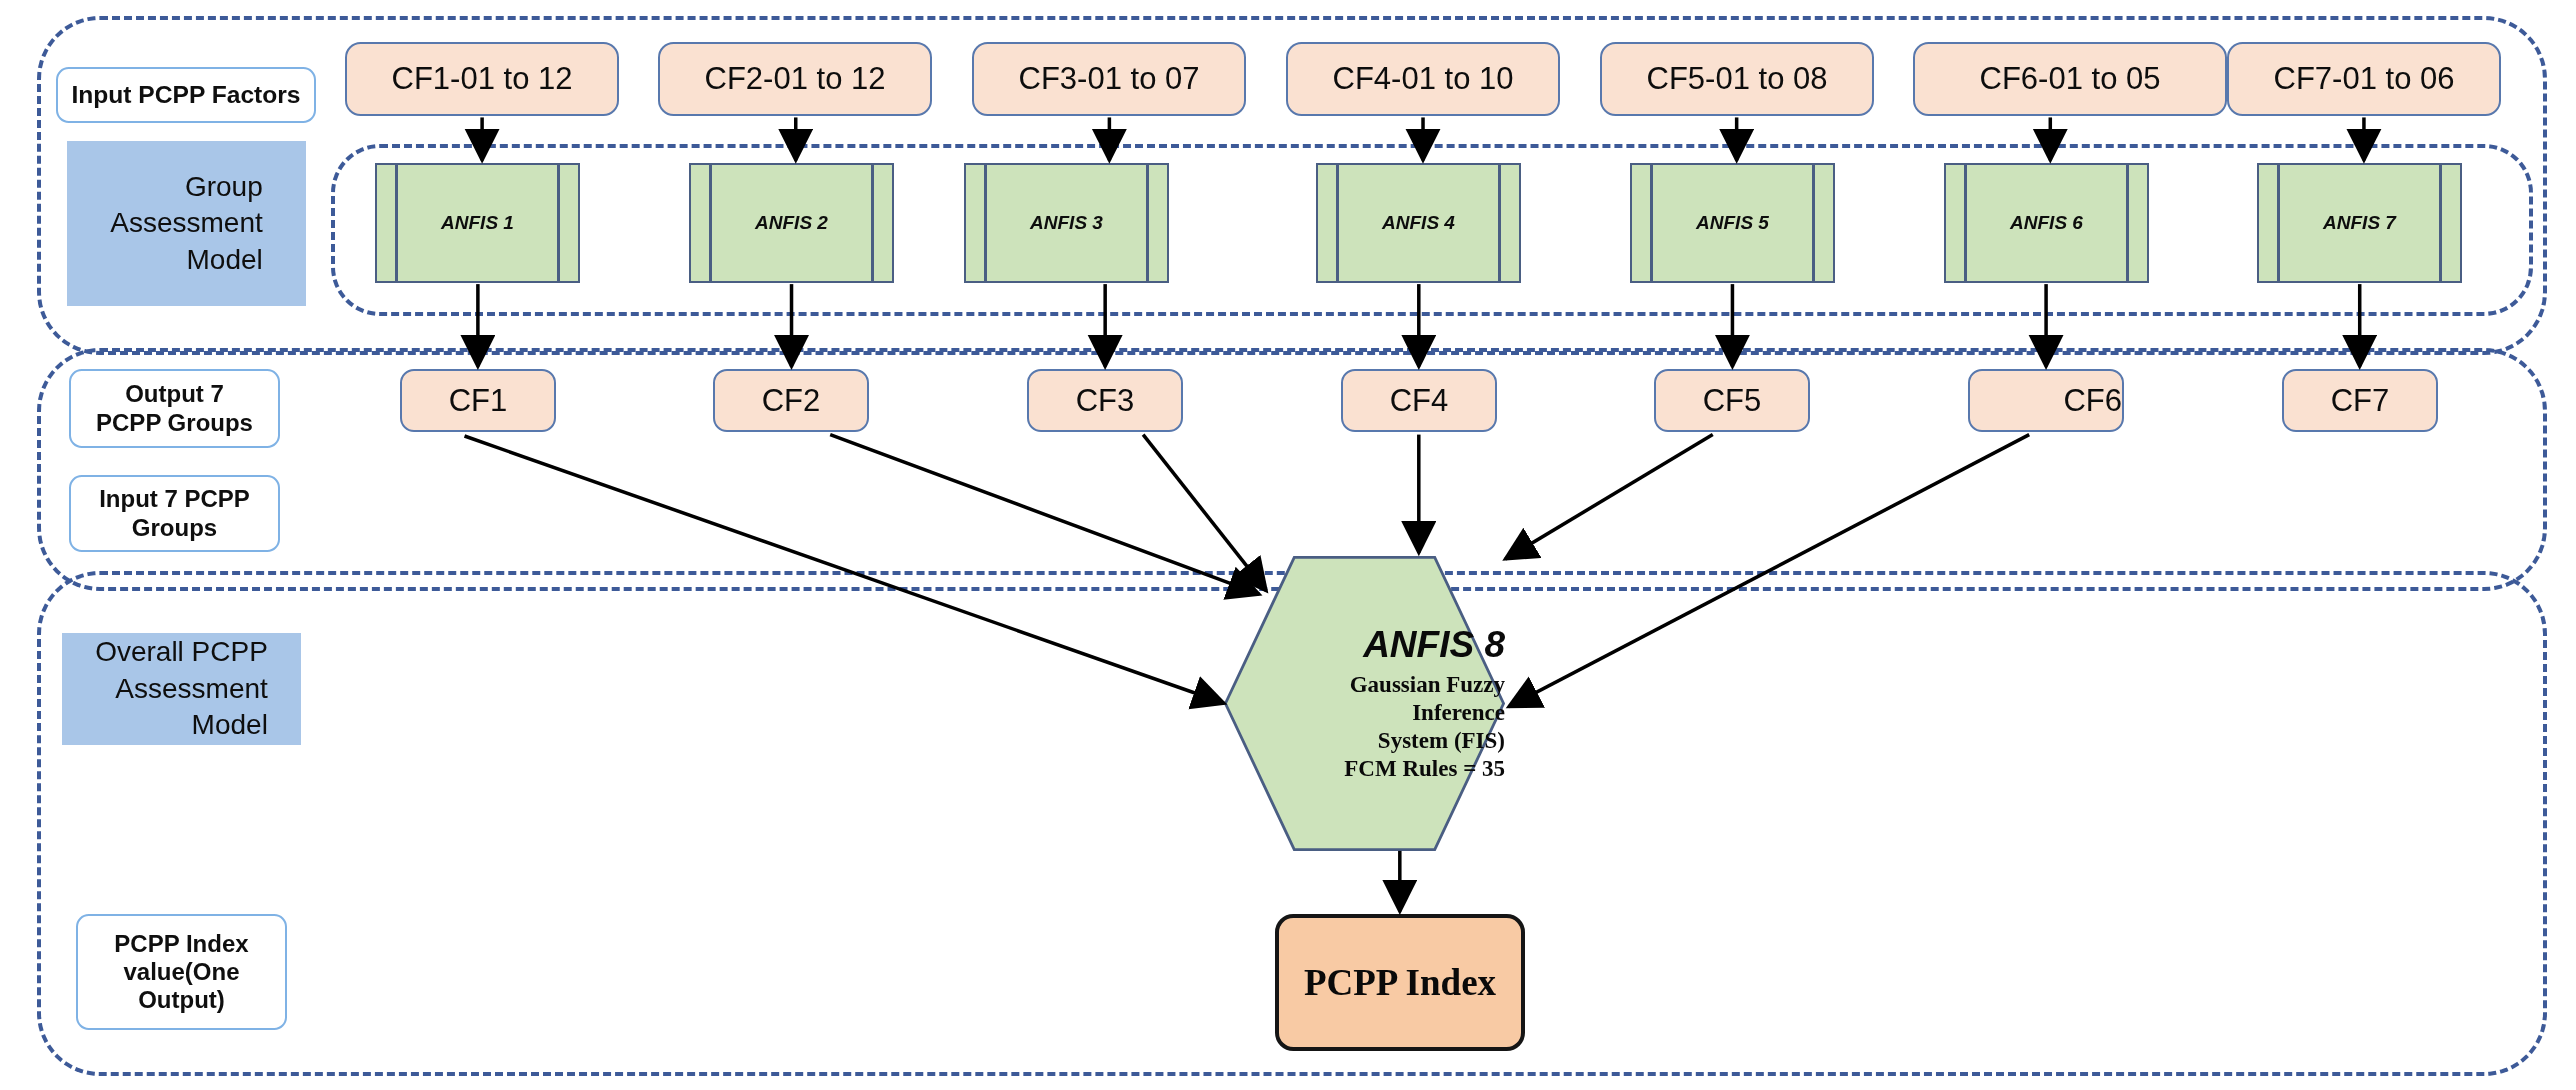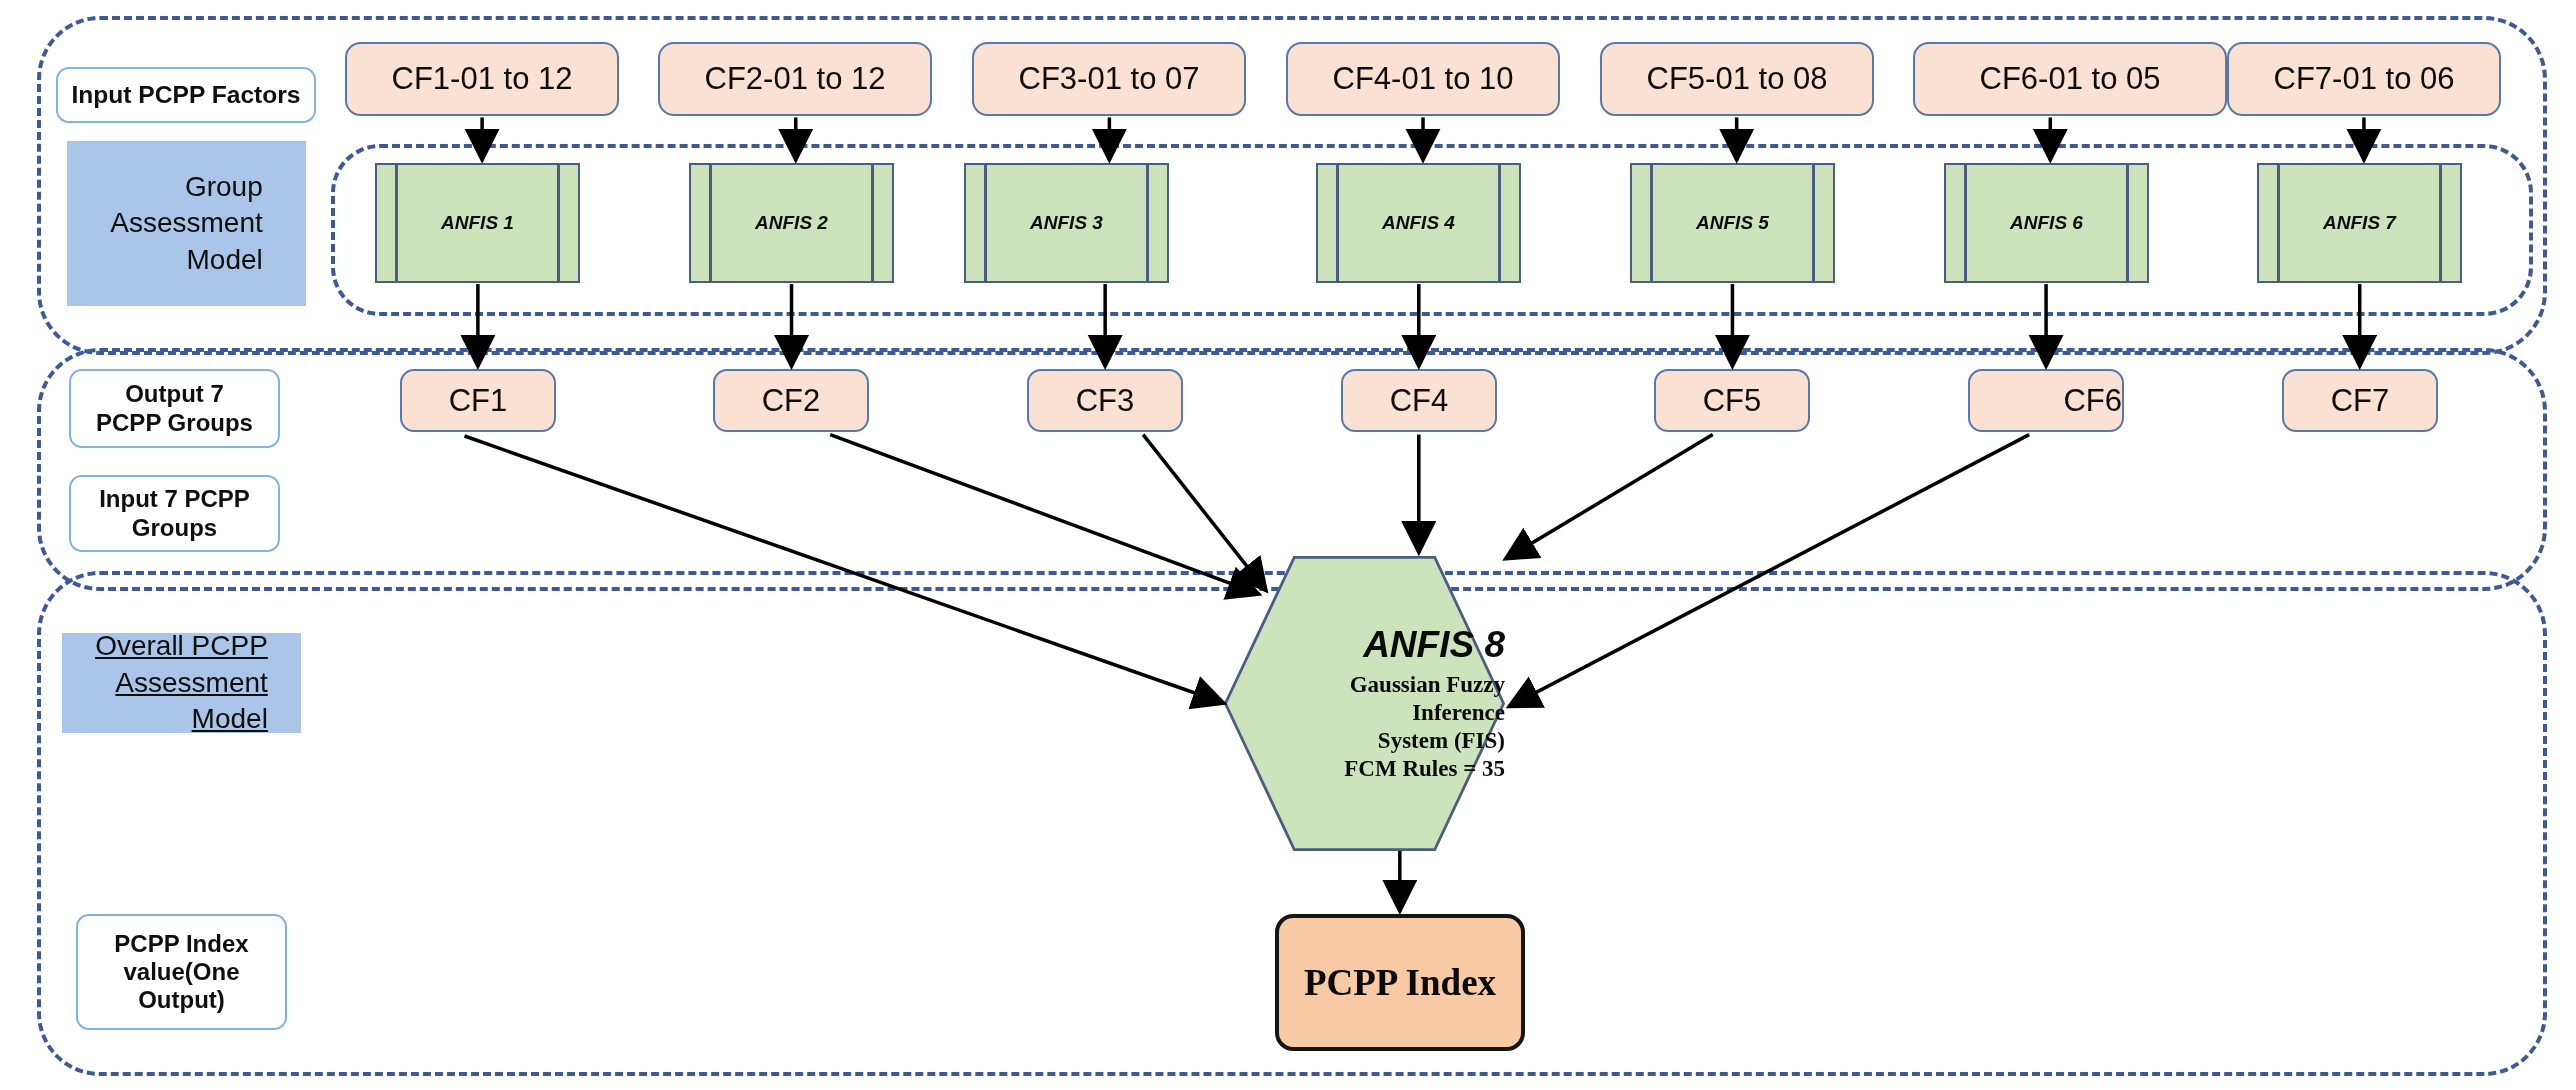--- a/index.html
+++ b/index.html
@@ -139,36 +139,36 @@
   <div class="legend-pill" style="left:69px;top:369px;width:211px;height:79px;font-size:24px;white-space:pre-line;">
     <span style="white-space:pre-line;">Output  7
 PCPP Groups</span>
   </div>
 
   <div class="legend-pill" style="left:69px;top:475px;width:211px;height:77px;font-size:24px;">
     <span style="white-space:pre-line;">Input  7 PCPP
 Groups</span>
   </div>
 
-  <div class="blue-panel" style="left:62px;top:633px;width:239px;height:100px;text-decoration:underline;">
+  <div class="blue-panel" style="left:62px;top:633px;width:239px;height:112px;">
     <span style="white-space:pre-line;">Overall PCPP
 Assessment
 Model</span>
   </div>
 
   <div class="legend-pill" style="left:76px;top:914px;width:211px;height:116px;font-size:24px;">
     <span style="white-space:pre-line;">PCPP Index
 value(One
 Output)</span>
   </div>
 
   <div class="peach-box" style="left:345px;top:42px;width:274px;height:74px;">
     <span>CF1-01 to 12</span>
   </div>
-  <div class="peach-box" style="left:658px;top:42px;width:274px;height:74px;border-radius:16px;">
+  <div class="peach-box" style="left:658px;top:42px;width:274px;height:74px;">
     <span>CF2-01 to 12</span>
   </div>
   <div class="peach-box" style="left:972px;top:42px;width:274px;height:74px;">
     <span>CF3-01 to 07</span>
   </div>
   <div class="peach-box" style="left:1286px;top:42px;width:274px;height:74px;">
     <span>CF4-01 to 10</span>
   </div>
   <div class="peach-box" style="left:1600px;top:42px;width:274px;height:74px;">
     <span>CF5-01 to 08</span>

